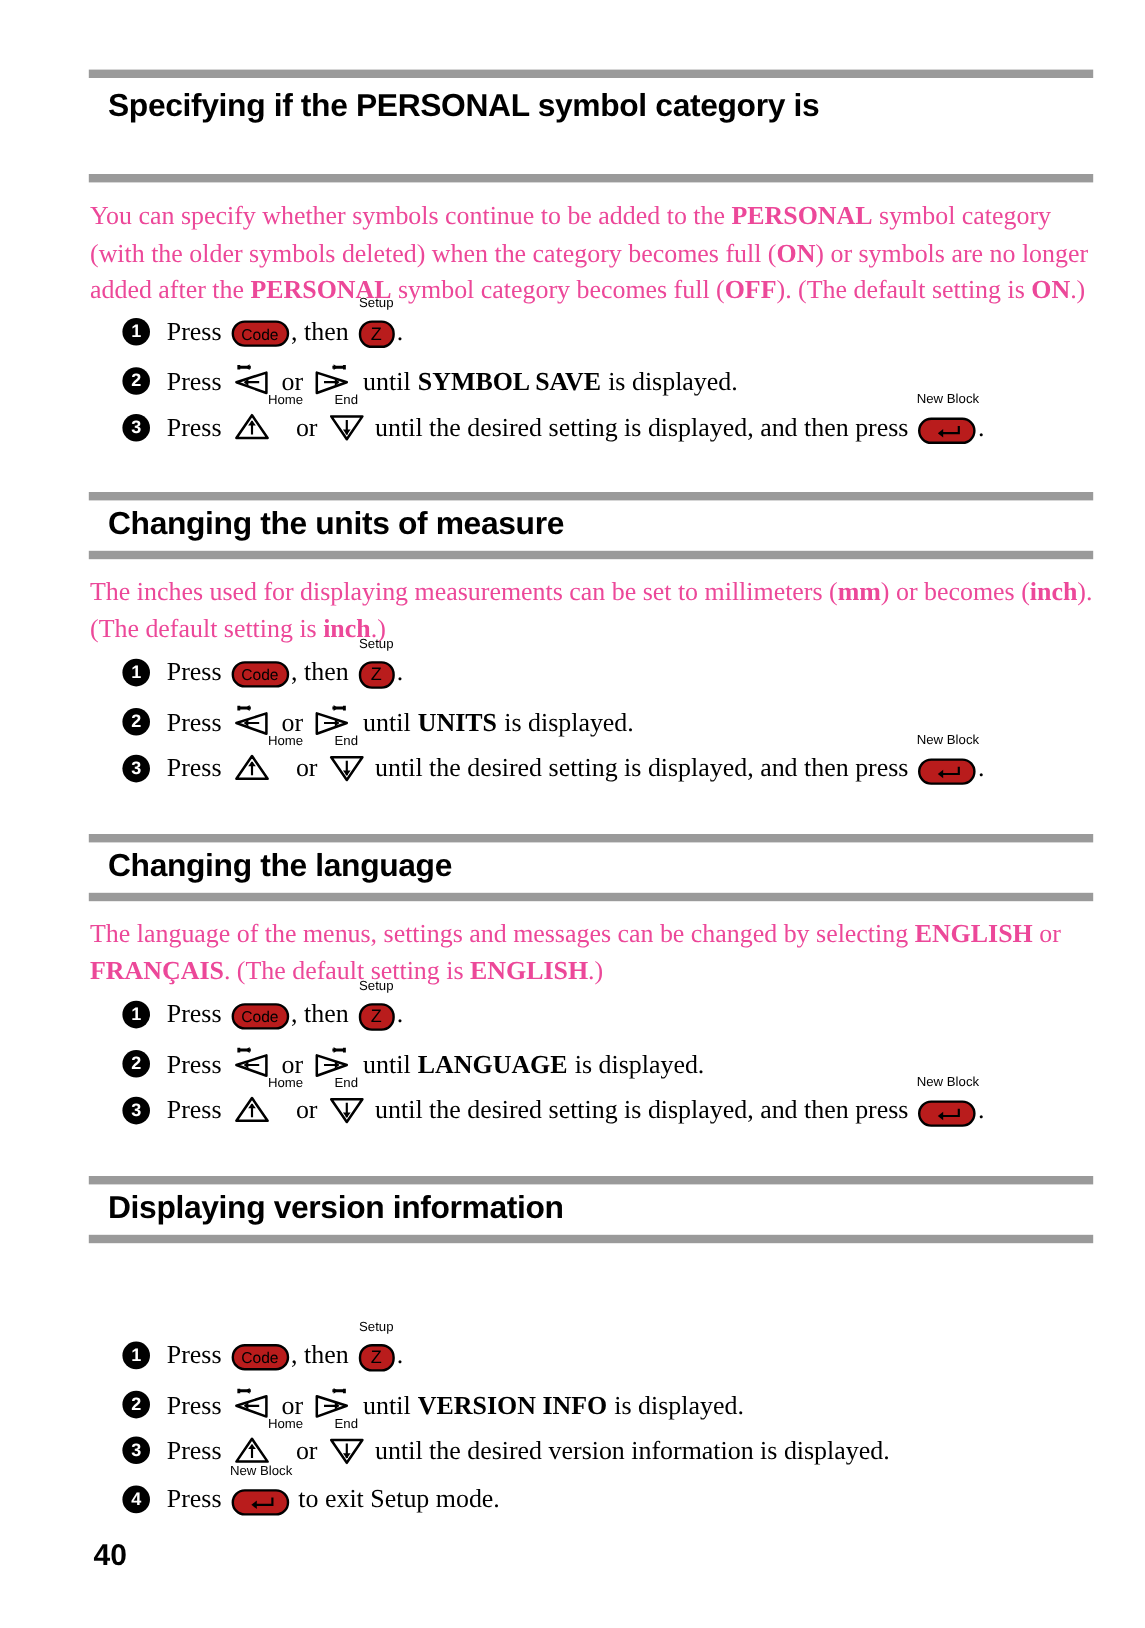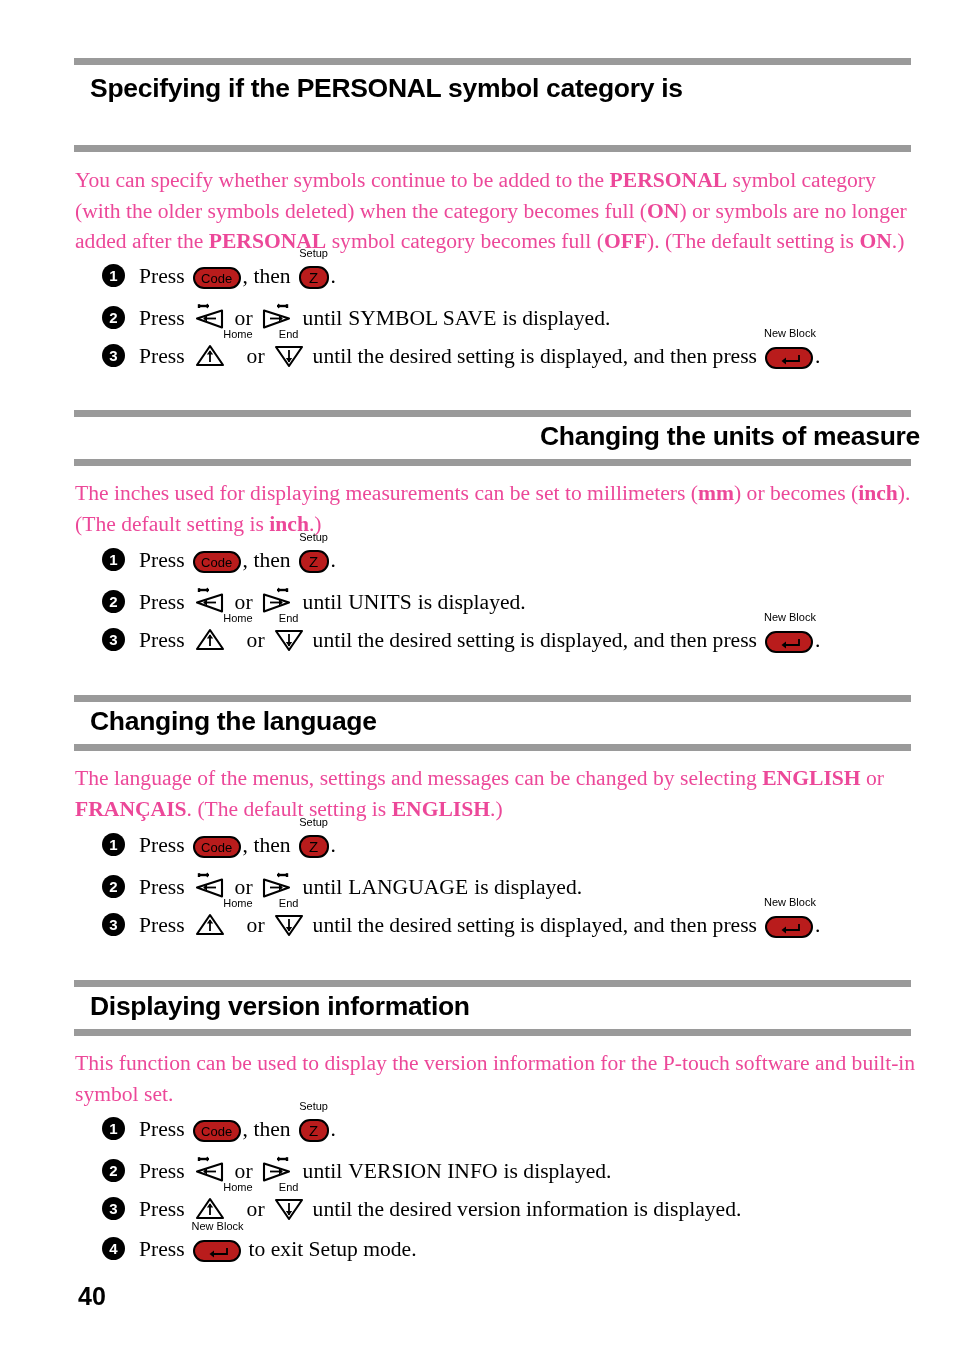--- a/index.html
+++ b/index.html
@@ -78,21 +78,21 @@
     font-size: 15px;
     font-weight: bold;
     display: inline-flex;
     align-items: center;
     justify-content: center;
     margin-right: 14px;
     margin-bottom: 2px;
     flex: 0 0 auto;
   }
   .step .txt { display: inline-block; }
-  .step .txt b { font-weight: normal; }
+  .step .txt b { font-weight: bold; }
   .sp { display: inline-block; width: 6px; }
 
   
   .keywrap {
     display: inline-block;
     position: relative;
     vertical-align: baseline;
     margin: 0 2px;
   }
   .keylabel {
@@ -193,21 +193,21 @@
             <path d="M3 4 L29 4 L16 23 Z" fill="#fff" stroke="#000" stroke-width="2.1" stroke-linejoin="round"></path>
             <path d="M16 7 L16 19" stroke="#000" stroke-width="1.8"></path>
             <path d="M12.8 15 L16 19.4 L19.2 15 Z" fill="#000"></path>
           </svg></span><span class="sp"></span><span>until the desired setting is displayed, and then press</span><span class="sp"></span><span class="keywrap"><span class="keylabel wide">New Block</span><span class="key-rr key-nb"><svg width="26" height="12" viewBox="0 0 26 12" style="vertical-align:middle">
               <path d="M23 2 L23 8 L7 8" stroke="#000" stroke-width="1.8" fill="none"></path>
               <path d="M10 4.5 L5.5 8 L10 11.5 Z" fill="#000"></path>
             </svg></span></span><span>.</span></span>
   </div>
 
   <div class="rule" style="top:410px;"></div>
-  <div class="heading" style="top:418px;text-align:right;">
+  <div class="heading" style="top:418px;">
     <div>Changing the units of measure</div>
   </div>
   <div class="rule" style="top:459px;"></div>
 
   <div class="para" style="top:478px;">
     <span>The inches used for displaying measurements can be set to millimeters (</span><b>mm</b><span>) or becomes (</span><b>inch</b><span>). (The default setting is </span><b>inch</b><span>.)</span>
   </div>
 
   <div class="step" style="top:547px;">
     <span class="bullet">1</span>
@@ -298,23 +298,20 @@
               <path d="M10 4.5 L5.5 8 L10 11.5 Z" fill="#000"></path>
             </svg></span></span><span>.</span></span>
   </div>
 
   <div class="rule" style="top:980px;"></div>
   <div class="heading" style="top:988px;">
     <div>Displaying version information</div>
   </div>
   <div class="rule" style="top:1029px;"></div>
 
-  <div class="para" style="top:1048px;">
-    <span>This function can be used to display the version information for the P-touch software and built-in symbol set.</span>
-  </div>
 
   <div class="step" style="top:1116px;">
     <span class="bullet">1</span>
     <span class="txt"><span>Press</span><span class="sp"></span><span class="keywrap"><span class="key-rr key-code">Code</span></span><span>, then</span><span class="sp"></span><span class="keywrap"><span class="keylabel">Setup</span><span class="key-rr key-z">Z</span></span><span>.</span></span>
   </div>
 
   <div class="step" style="top:1156px;">
     <span class="bullet">2</span>
     <span class="txt"><span>Press</span><span class="sp"></span><span class="keywrap"><svg class="key-svg" width="34" height="28" viewBox="0 0 34 28">
             <path d="M6 3 L16 3" stroke="#000" stroke-width="2.4" fill="none"></path>

